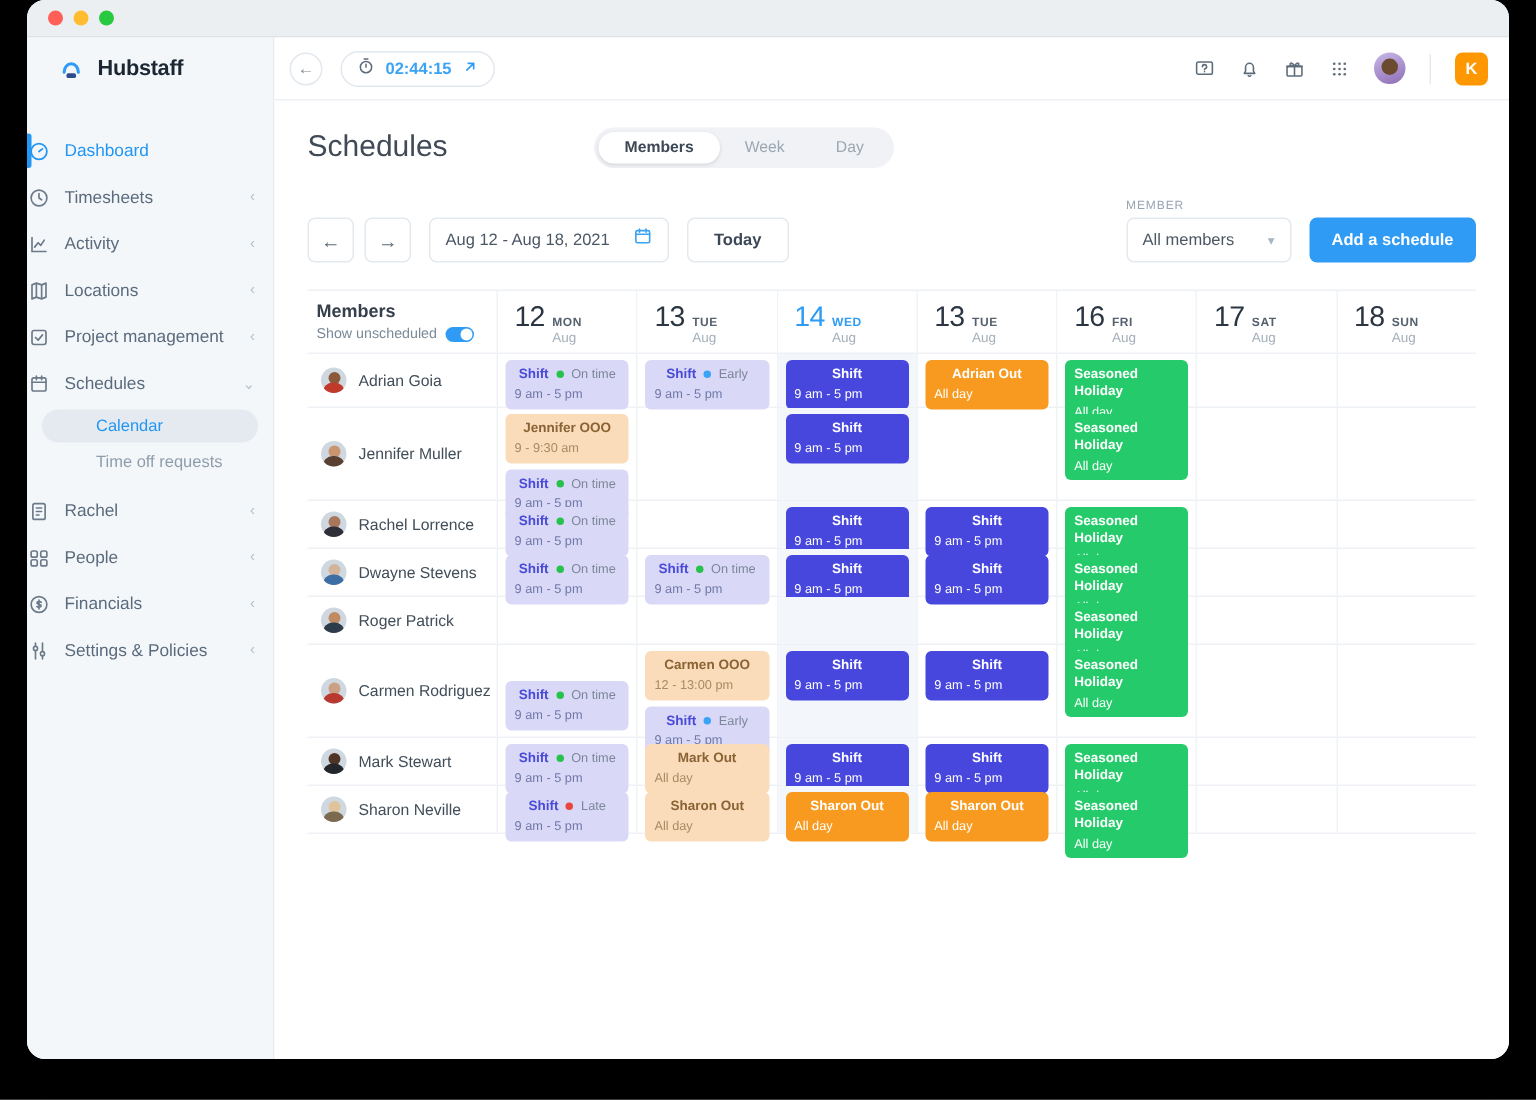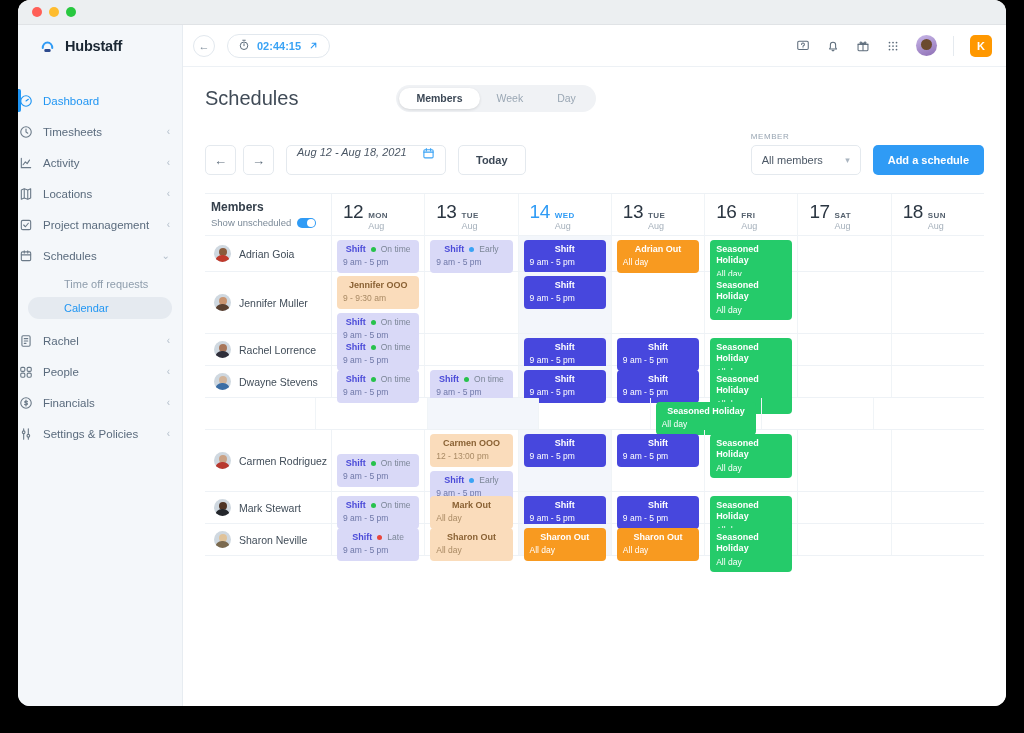--- a/index.html
+++ b/index.html
@@ -130,21 +130,21 @@
   .toolbar { display: flex; align-items: flex-end; margin-top: 20px; }
   .sq-btn {
     width: 31px; height: 30px; border: 1px solid #e4e9ee; border-radius: 5px;
     background: #fff; color: #5d6c7b; font-size: 13px; cursor: pointer;
     display: flex; align-items: center; justify-content: center;
   }
   .sq-btn + .sq-btn { margin-left: 7px; }
   .daterange {
     margin-left: 12px; width: 160px; height: 30px;
     border: 1px solid #e4e9ee; border-radius: 5px; background: #fff;
-    display: flex; align-items: flex-start; padding: 0 10px; cursor: pointer; font-style: italic;
+    display: flex; align-items: center; padding: 0 10px; cursor: pointer;
   }
   .daterange .txt { font-size: 11px; color: #4b5765; flex: 1; }
   .today-btn {
     margin-left: 12px; height: 30px; padding: 0 17px;
     border: 1px solid #e4e9ee; border-radius: 5px; background: #fff;
     font-size: 11px; font-weight: bold; color: #3c4856; cursor: pointer;
     display: flex; align-items: center;
   }
   .member-group { margin-left: auto; display: flex; align-items: flex-end; gap: 12px; }
   .member-col { display: flex; flex-direction: column; }
@@ -302,22 +302,22 @@
           <span class="ico">
             <svg viewBox="0 0 24 24" fill="none" stroke="#6b7a88" stroke-width="1.9">
                 <rect x="4" y="5" width="16" height="15" rx="2"></rect>
                 <path d="M4 10h16M9 3v4M15 3v4" stroke-linecap="round"></path>
               </svg>
           </span>
           <span class="lbl">Schedules</span>
           <span class="chev">⌄</span>
         </div>
 
+        <div class="nav-sub selected">Calendar</div>
         <div class="nav-sub">Time off requests</div>
-        <div class="nav-sub selected">Calendar</div>
 
         <div class="nav-item" style="margin-top:6px">
           <span class="ico">
             <svg viewBox="0 0 24 24" fill="none" stroke="#6b7a88" stroke-width="1.9">
                 <rect x="5" y="3" width="14" height="18" rx="2"></rect>
                 <path d="M9 8h6M9 12h6M9 16h3" stroke-linecap="round"></path>
               </svg>
           </span>
           <span class="lbl">Rachel</span>
           <span class="chev">‹</span>
@@ -789,20 +789,29 @@
                   </div>
                 </div>
                 <div class="daycol">
                   <div class="events"></div>
                 </div>
                 <div class="daycol">
                   <div class="events"></div>
                 </div>
               </div>
               <div class="cal-row" style="height: 32px;">
+                <div class="col-members">
+                  <div class="member-cell">
+                    <span class="avatar">
+                      <span class="head" style="background:#c08a62"></span>
+                      <span class="shoulders" style="background:#2d3b4a"></span>
+                    </span>
+                    <span class="member-name">Roger Patrick</span>
+                  </div>
+                </div>
                 <div class="daycol">
                   <div class="events"></div>
                 </div>
                 <div class="daycol">
                   <div class="events"></div>
                 </div>
                 <div class="daycol today-col">
                   <div class="events"></div>
                 </div>
                 <div class="daycol">

